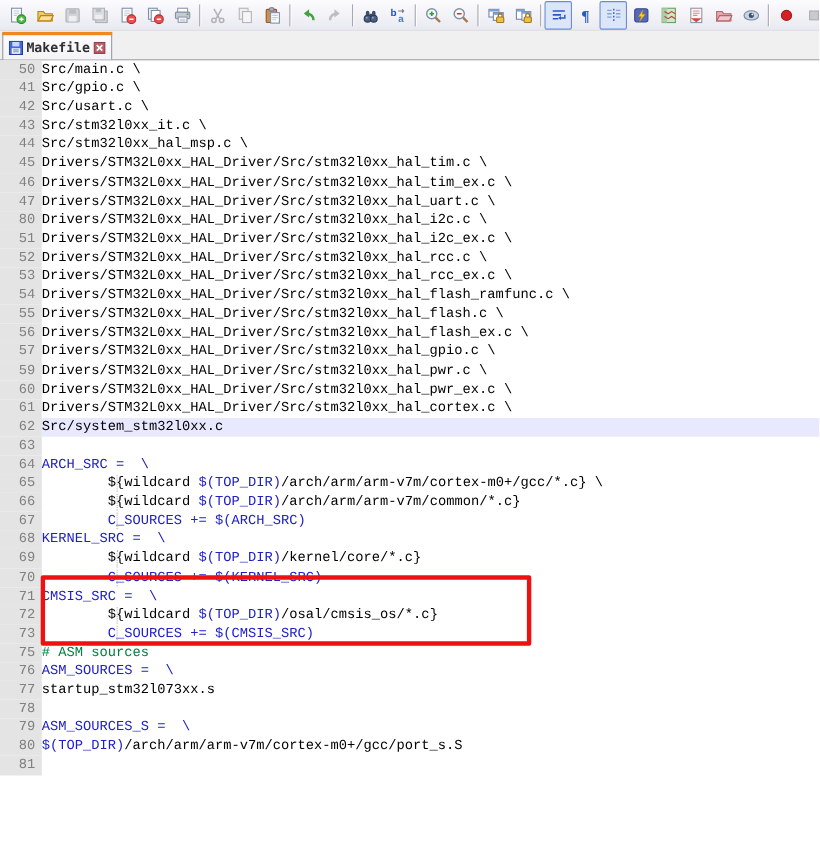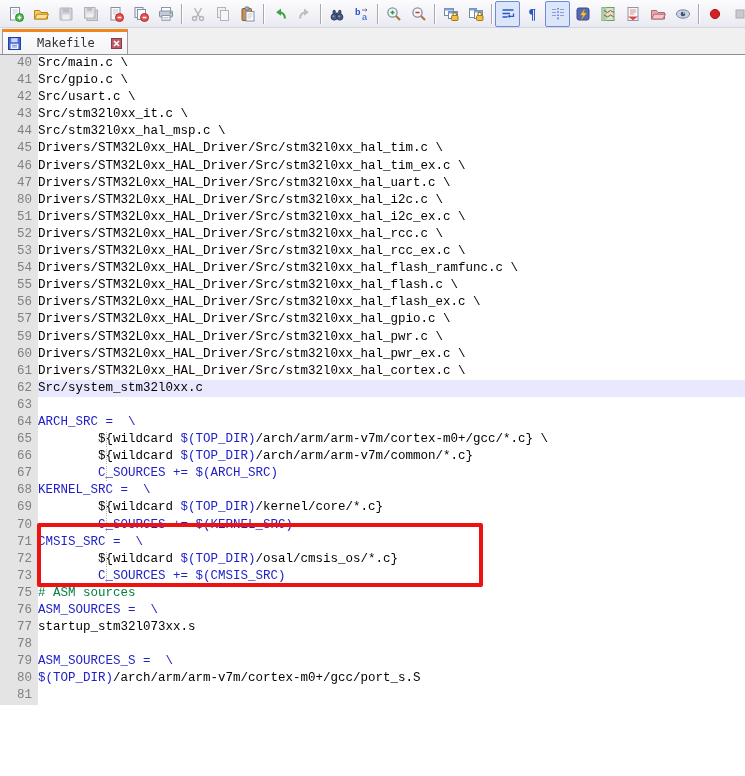--- a/index.html
+++ b/index.html
@@ -10,24 +10,24 @@
   .tb-btn{width:23px;height:24px;display:flex;align-items:center;justify-content:center;
           border:1px solid transparent;border-radius:2px;flex:0 0 auto}
   .tb-btn.active{border-color:#6B8DD6;background:#DCE6F8}
   .tb-btn.disabled{filter:grayscale(55%);opacity:.85}
   .tb-ic{display:block;width:16px;height:16px}
   .tb-ic svg{display:block}
   .tb-sep{width:1px;height:20px;background:#A8A8B2;box-shadow:1px 0 0 #FFFFFF;margin:0 3px;flex:0 0 auto}
   
   .tabbar{height:27px;background:#F0F0F0;border-bottom:1px solid #8C8C94;display:flex;
           align-items:flex-end;padding-left:2px;box-sizing:border-box}
-  .tab{height:25px;box-sizing:border-box;display:flex;align-items:center;gap:16px;padding:0 5px;
+  .tab{height:25px;box-sizing:border-box;display:flex;align-items:center;gap:3px;padding:0 5px;
        background:linear-gradient(#FCFCFE,#F4F4F6);border:1px solid #9A9AA2;border-bottom:none;
        border-top:3px solid var(--tab-accent,#F08820);
-       font-family:"DejaVu Sans Mono",monospace;font-size:12px;font-weight:normal;color:#303030;position:relative}
+       font-family:"DejaVu Sans Mono",monospace;font-size:12px;font-weight:bold;color:#303030;position:relative}
   .tab-label{white-space:pre}
   
   .editor{position:relative;background:#fff}
   .line{display:flex;height:17.1px;line-height:17.1px;font-family:"Liberation Mono",monospace;
         font-size:12.5px;position:relative}
   .lnum{flex:0 0 38px;box-sizing:border-box;text-align:right;padding-right:6px;
         background:var(--gutter-bg,#E4E4E4);color:var(--line-number,#808080)}
   .lcode{flex:1;white-space:pre;color:var(--text,#000)}
   .line.cur .lcode{background:var(--current-line-bg,#E8E8FF)}
   .line.guide::before{content:"";position:absolute;left:106px;top:1px;bottom:1px;
@@ -321,21 +321,21 @@
         <rect x="0.5" y="0.5" width="10" height="10" fill="#BA5D68" stroke="#8B3A44"></rect>
         <path d="M3 3l5 5M8 3l-5 5" stroke="#fff" stroke-width="1.6"></path>
       </svg>
     </span>
   </div>
 </div>
 
 <div class="editor">
   <div>
       <div class="line">
-        <span class="lnum">40</span>
+        <span class="lnum">50</span>
         <span class="lcode"><span class="seg-t">Src/main.c \</span></span>
       </div>
       <div class="line">
         <span class="lnum">41</span>
         <span class="lcode"><span class="seg-t">Src/gpio.c \</span></span>
       </div>
       <div class="line">
         <span class="lnum">42</span>
         <span class="lcode"><span class="seg-t">Src/usart.c \</span></span>
       </div>

